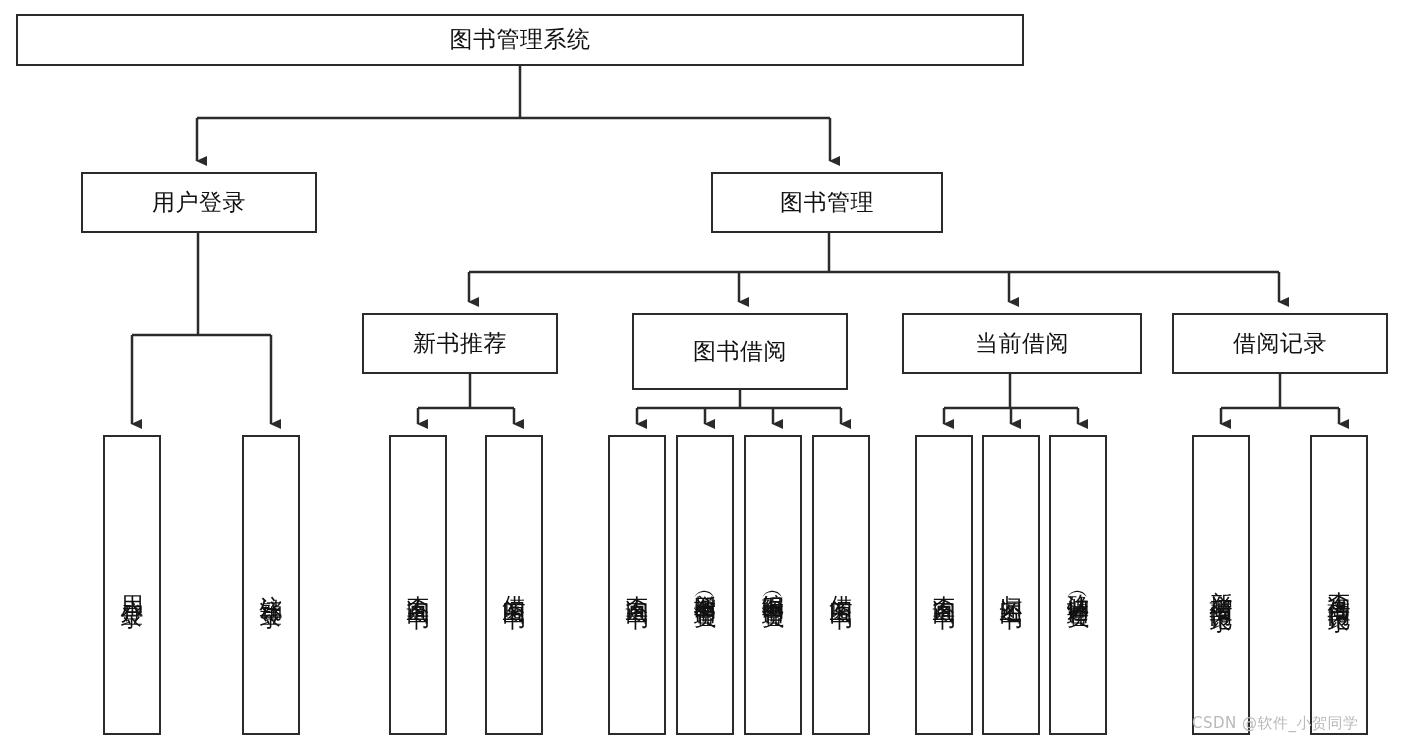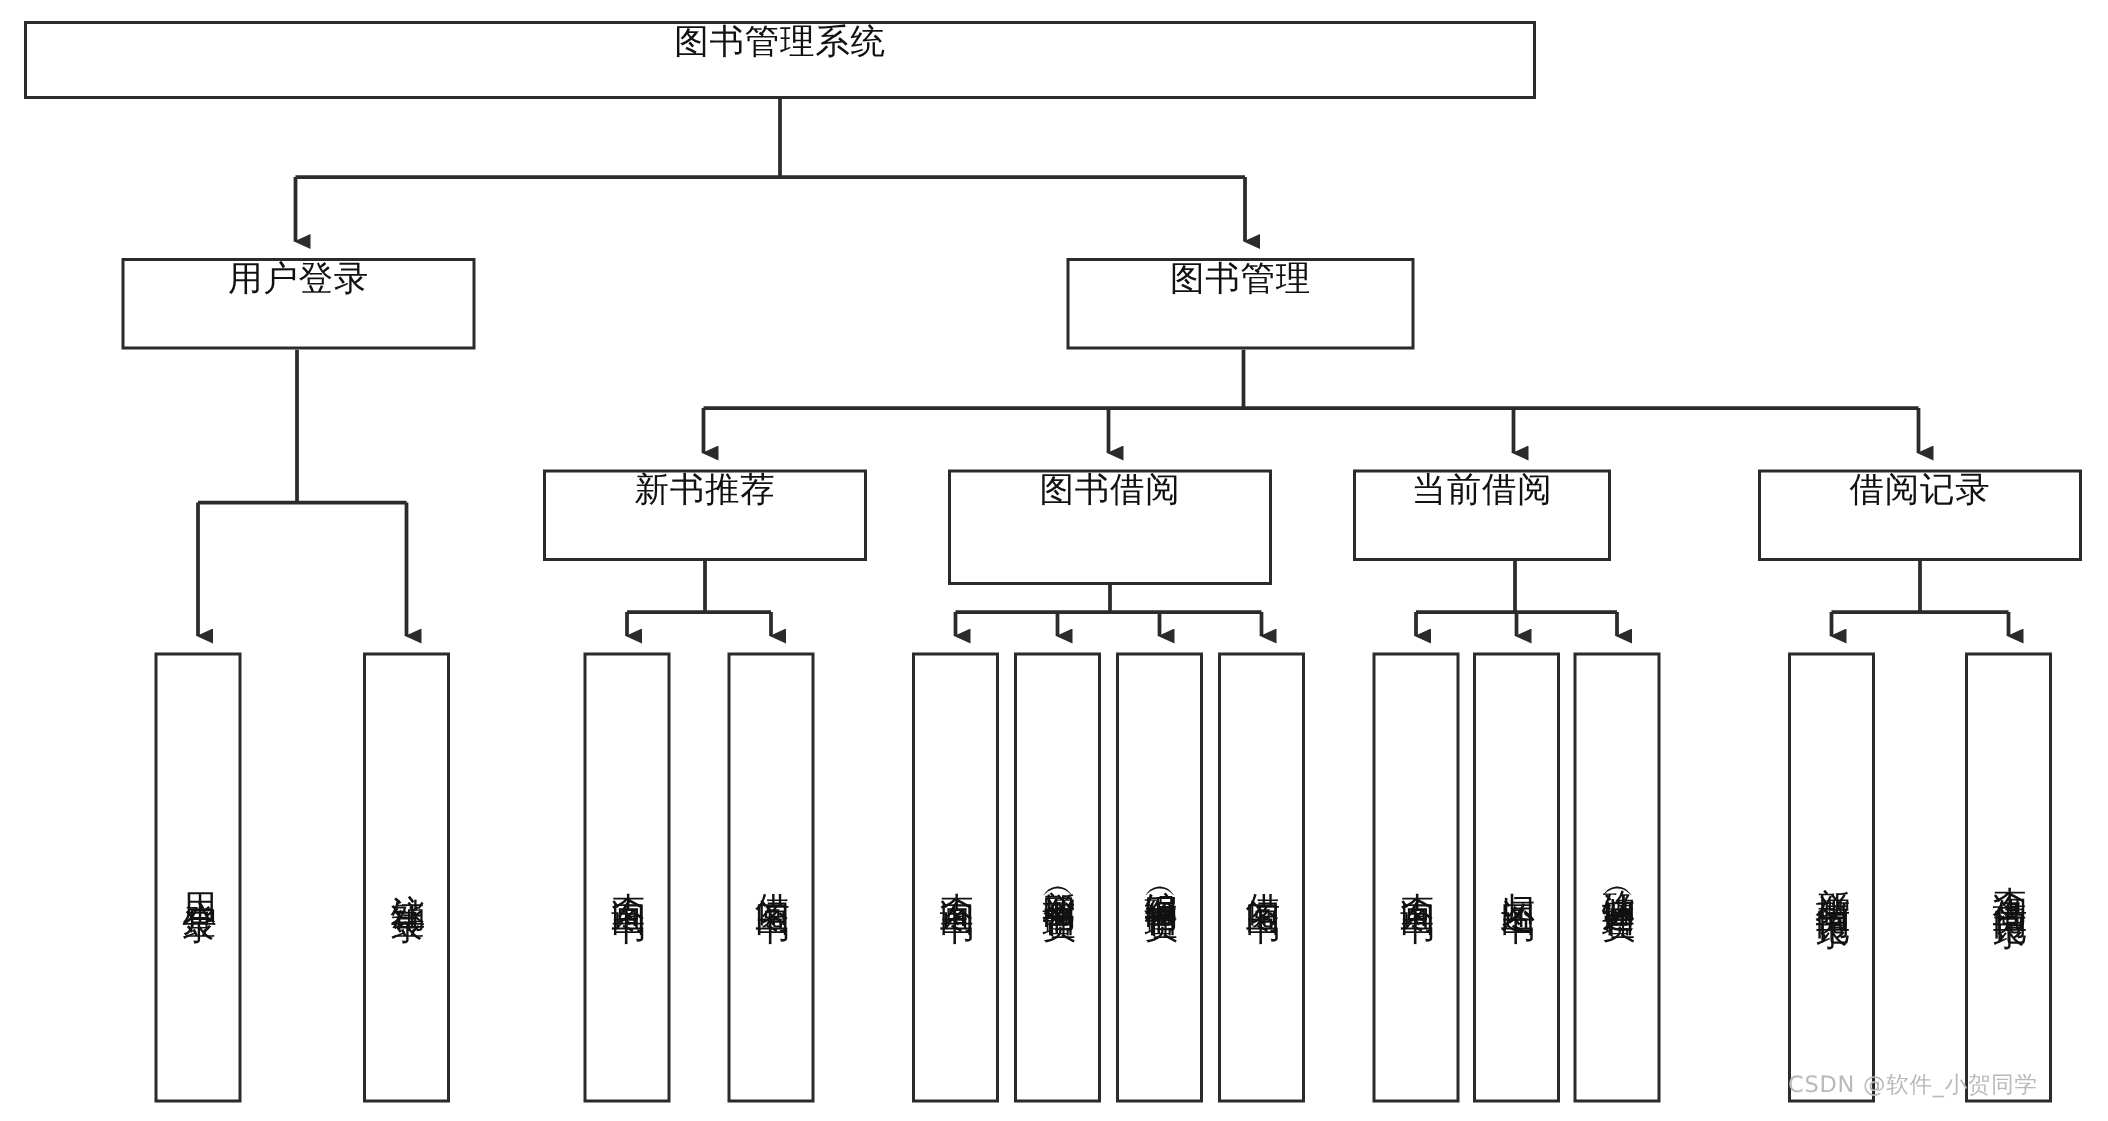--- a/index.html
+++ b/index.html
@@ -25,21 +25,21 @@
     top: 0;
     width: 1405px;
     height: 747px;
   }
   .node {
     position: absolute;
     box-sizing: border-box;
     background: #ffffff;
     border: 2.5px solid #2b2b2b;
     display: flex;
-    align-items: flex-start;
+    align-items: center;
     justify-content: center;
     overflow: hidden;
   }
   .node-label {
     color: #111111;
     text-align: center;
     line-height: 1.12;
     letter-spacing: 0.5px;
     white-space: nowrap;
   }
@@ -140,27 +140,27 @@
   <div id="node-layer">
       <div class="node horizontal root" style="left: 16px; top: 14px; width: 1008px; height: 52px;">
         <span class="node-label">图书管理系统</span>
       </div>
       <div class="node horizontal" style="left: 81px; top: 172px; width: 236px; height: 61px;">
         <span class="node-label">用户登录</span>
       </div>
       <div class="node horizontal" style="left: 711px; top: 172px; width: 232px; height: 61px;">
         <span class="node-label">图书管理</span>
       </div>
-      <div class="node horizontal" style="left: 362px; top: 313px; width: 216px; height: 61px;">
+      <div class="node horizontal" style="left: 362px; top: 313px; width: 196px; height: 61px;">
         <span class="node-label">新书推荐</span>
       </div>
       <div class="node horizontal" style="left: 632px; top: 313px; width: 216px; height: 77px;">
         <span class="node-label">图书借阅</span>
       </div>
-      <div class="node horizontal" style="left: 902px; top: 313px; width: 172px; height: 61px;">
+      <div class="node horizontal" style="left: 902px; top: 313px; width: 240px; height: 61px;">
         <span class="node-label">当前借阅</span>
       </div>
       <div class="node horizontal" style="left: 1172px; top: 313px; width: 216px; height: 61px;">
         <span class="node-label">借阅记录</span>
       </div>
       <div class="node vertical" style="left: 103px; top: 435px; width: 58px; height: 300px;">
         <span class="node-label">用户登录</span>
       </div>
       <div class="node vertical" style="left: 242px; top: 435px; width: 58px; height: 300px;">
         <span class="node-label">注销登录</span>

